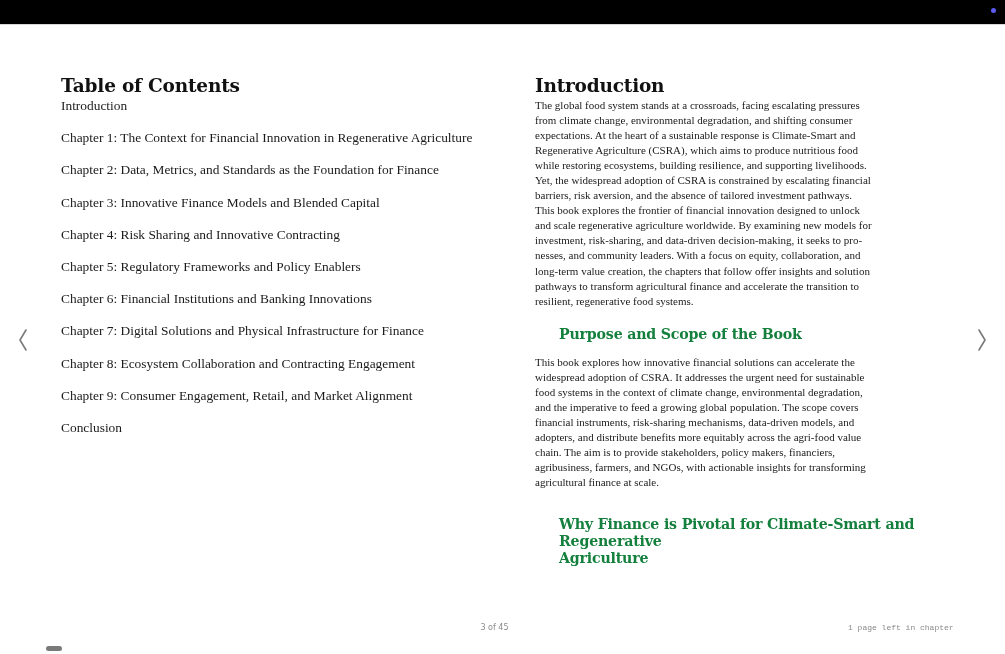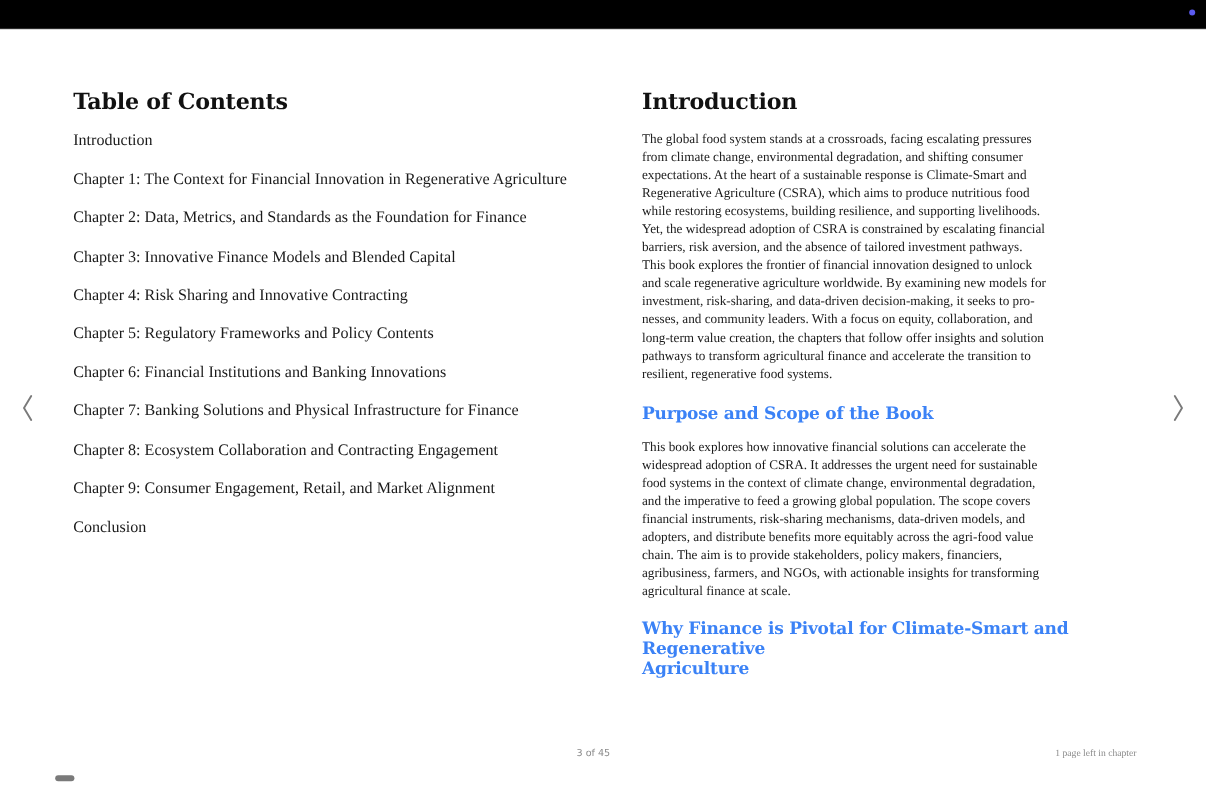--- a/index.html
+++ b/index.html
@@ -30,51 +30,51 @@
     .page {
       position: absolute; top: 74px;
     }
     .page-left { left: 61px; width: 420px; }
     .page-right { left: 535px; width: 412px; }
 
     h1.page-heading {
       font-family: "DejaVu Serif", "Liberation Serif", serif;
       font-size: 18.5px; font-weight: bold; letter-spacing: -0.2px;
       line-height: 24px; color: #111;
-      margin-bottom: 11px;
     }
     .toc-list { list-style: none; }
     .toc-item {
       font-family: "Liberation Serif", "DejaVu Serif", serif;
       font-size: 13.4px; line-height: 16px; color: #1a1a1a;
       margin-bottom: 16.2px;
       cursor: pointer; white-space: nowrap;
     }
 
     .body-text {
       font-family: "Liberation Serif", "DejaVu Serif", serif;
       font-size: 11px; line-height: 15.05px; color: #1a1a1a;
     }
     .intro-para { margin-bottom: 17px; }
     h2.section-heading {
       font-family: "DejaVu Serif", "Liberation Serif", serif;
-      font-size: 14.2px; font-weight: bold; line-height: 17px; color: #3b82f6;
+      font-size: 14.2px; font-weight: bold; line-height: 17px; color: #15803d;
       letter-spacing: -0.2px;
       margin-bottom: 12px;
+      margin-left: 24px;
     }
-    .scope-para { margin-bottom: 15px; }
+    .scope-para { margin-bottom: 26px; }
 
     .footer-page {
       position: absolute; top: 623px; left: 462px; width: 65px; text-align: center;
       font-family: "DejaVu Sans", "Liberation Sans", sans-serif;
       font-size: 8px; color: #8a8a8a;
     }
     .footer-left {
       position: absolute; top: 623px; left: 848px; width: 99px; text-align: right;
-      font-family: Liberation Serif, serif;
+      font-family: Liberation Mono, monospace;
       font-size: 8px; color: #8a8a8a; white-space: nowrap;
     }
     .scroll-handle {
       position: absolute; left: 46px; top: 646px; width: 16px; height: 5px;
       border-radius: 3px; background: #7a7a7a;
     }
   </style>
 </head>
 <body>
 
@@ -94,23 +94,23 @@
 </div>
 
 <div class="page page-left">
   <h1 class="page-heading">Table of Contents</h1>
   <ul class="toc-list">
     <li class="toc-item">Introduction</li>
     <li class="toc-item">Chapter 1: The Context for Financial Innovation in Regenerative Agriculture</li>
     <li class="toc-item">Chapter 2: Data, Metrics, and Standards as the Foundation for Finance</li>
     <li class="toc-item">Chapter 3: Innovative Finance Models and Blended Capital</li>
     <li class="toc-item">Chapter 4: Risk Sharing and Innovative Contracting</li>
-    <li class="toc-item">Chapter 5: Regulatory Frameworks and Policy Contents</li>
+    <li class="toc-item">Chapter 5: Regulatory Frameworks and Policy Enablers</li>
     <li class="toc-item">Chapter 6: Financial Institutions and Banking Innovations</li>
-    <li class="toc-item">Chapter 7: Banking Solutions and Physical Infrastructure for Finance</li>
+    <li class="toc-item">Chapter 7: Digital Solutions and Physical Infrastructure for Finance</li>
     <li class="toc-item">Chapter 8: Ecosystem Collaboration and Contracting Engagement</li>
     <li class="toc-item">Chapter 9: Consumer Engagement, Retail, and Market Alignment</li>
     <li class="toc-item">Conclusion</li>
   </ul>
 </div>
 
 <div class="page page-right">
   <h1 class="page-heading">Introduction</h1>
   <div class="body-text intro-para">
     <div>The global food system stands at a crossroads, facing escalating pressures</div>

